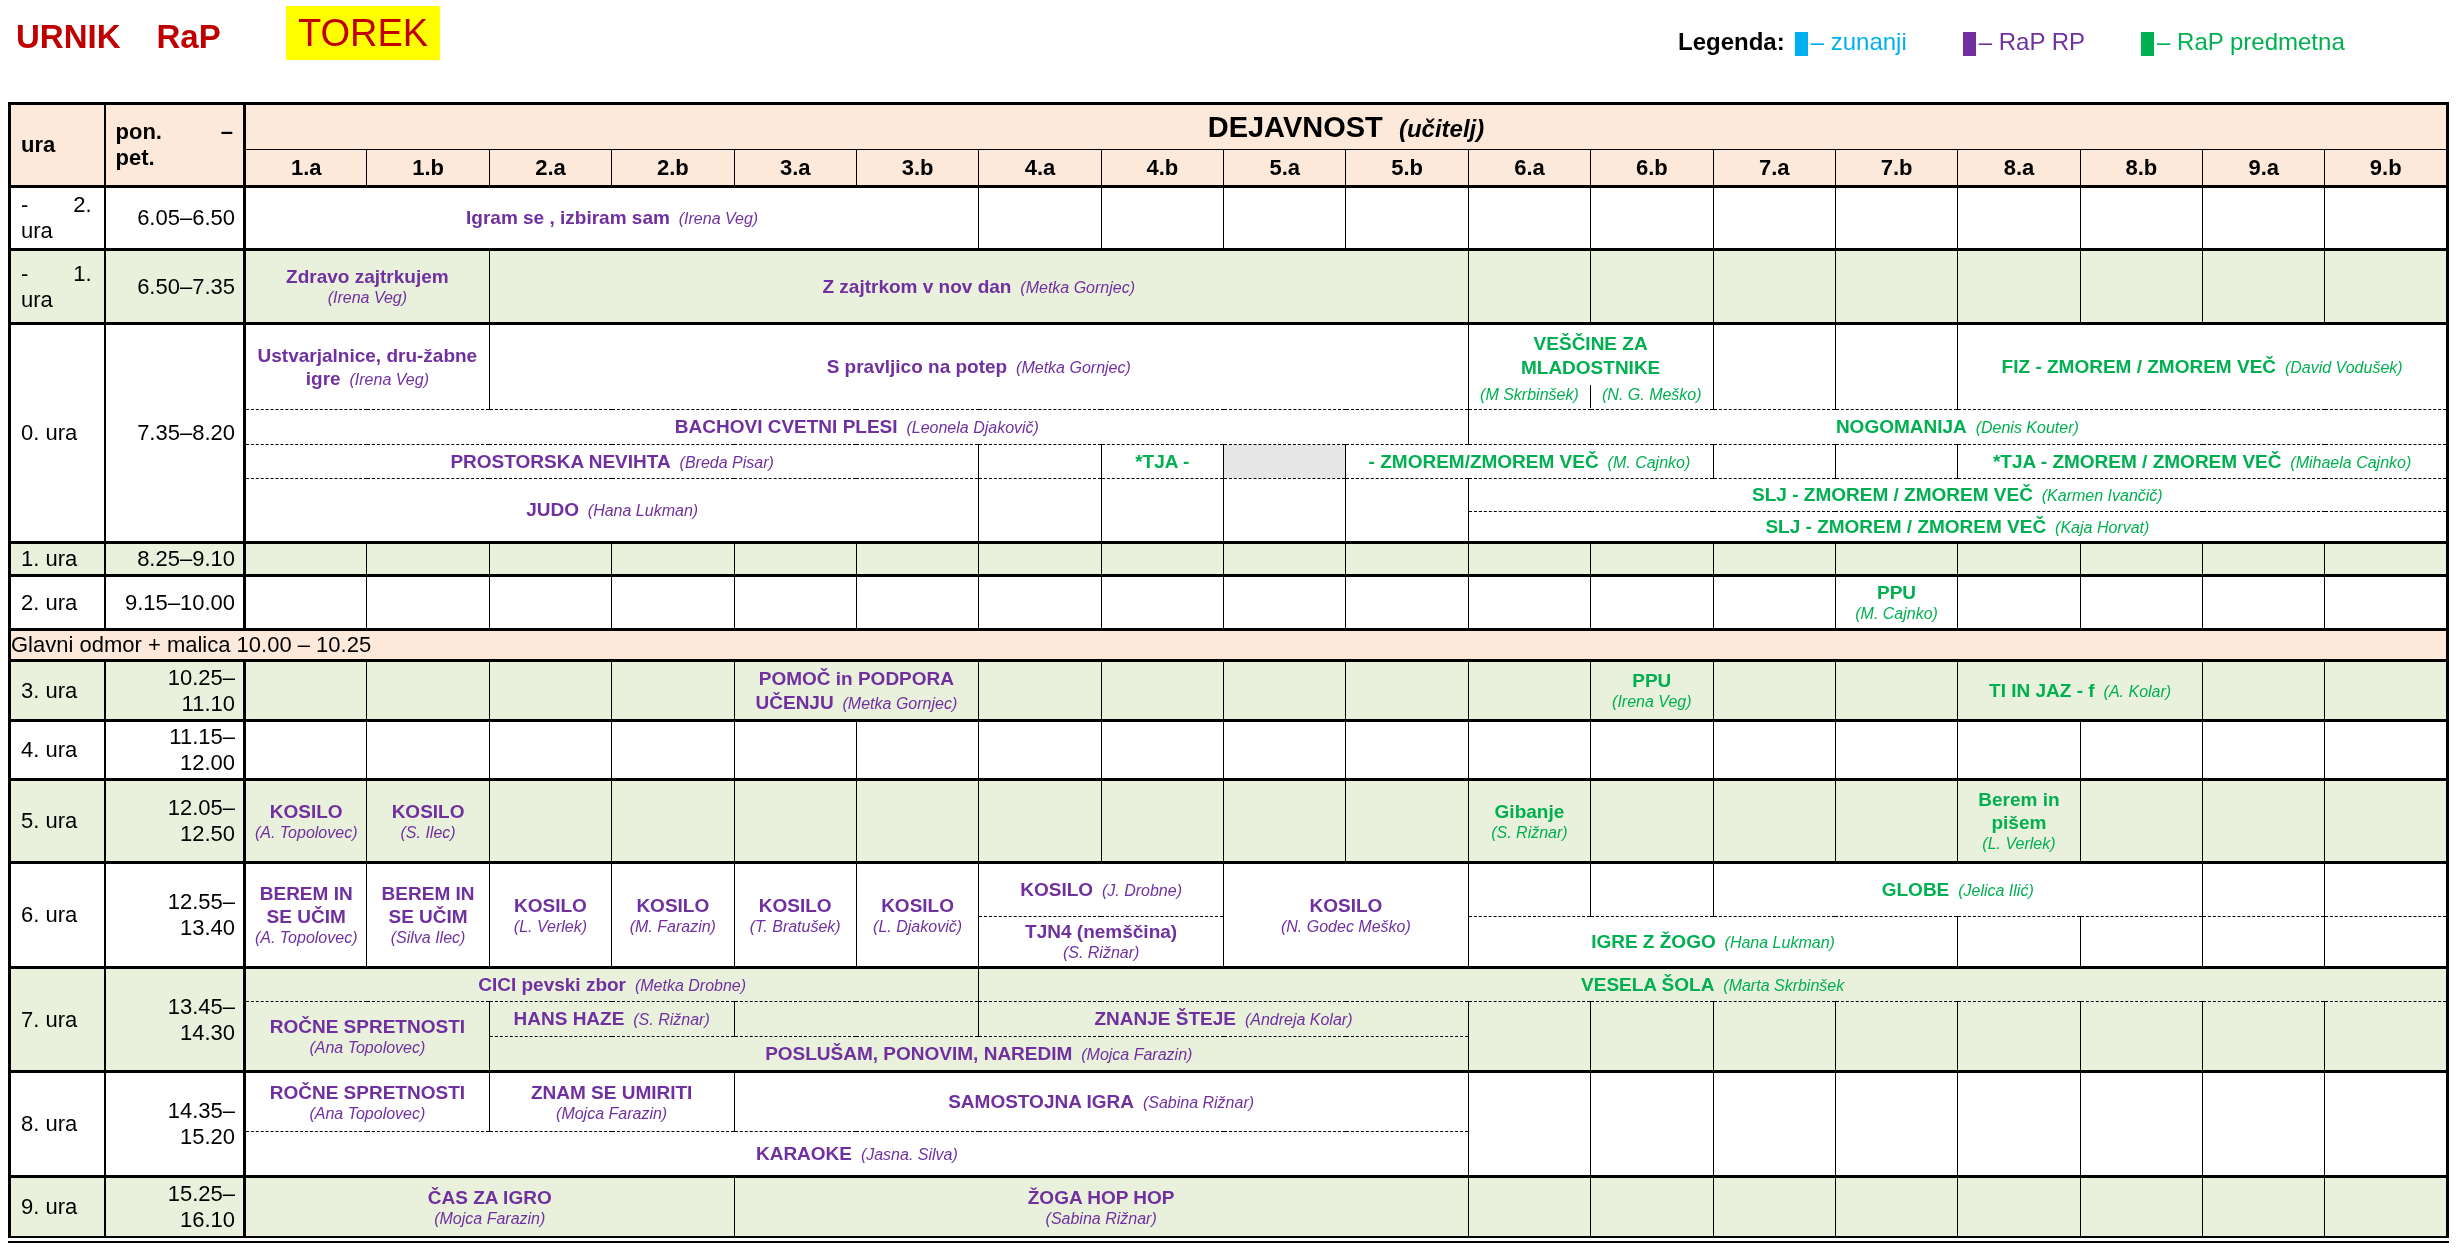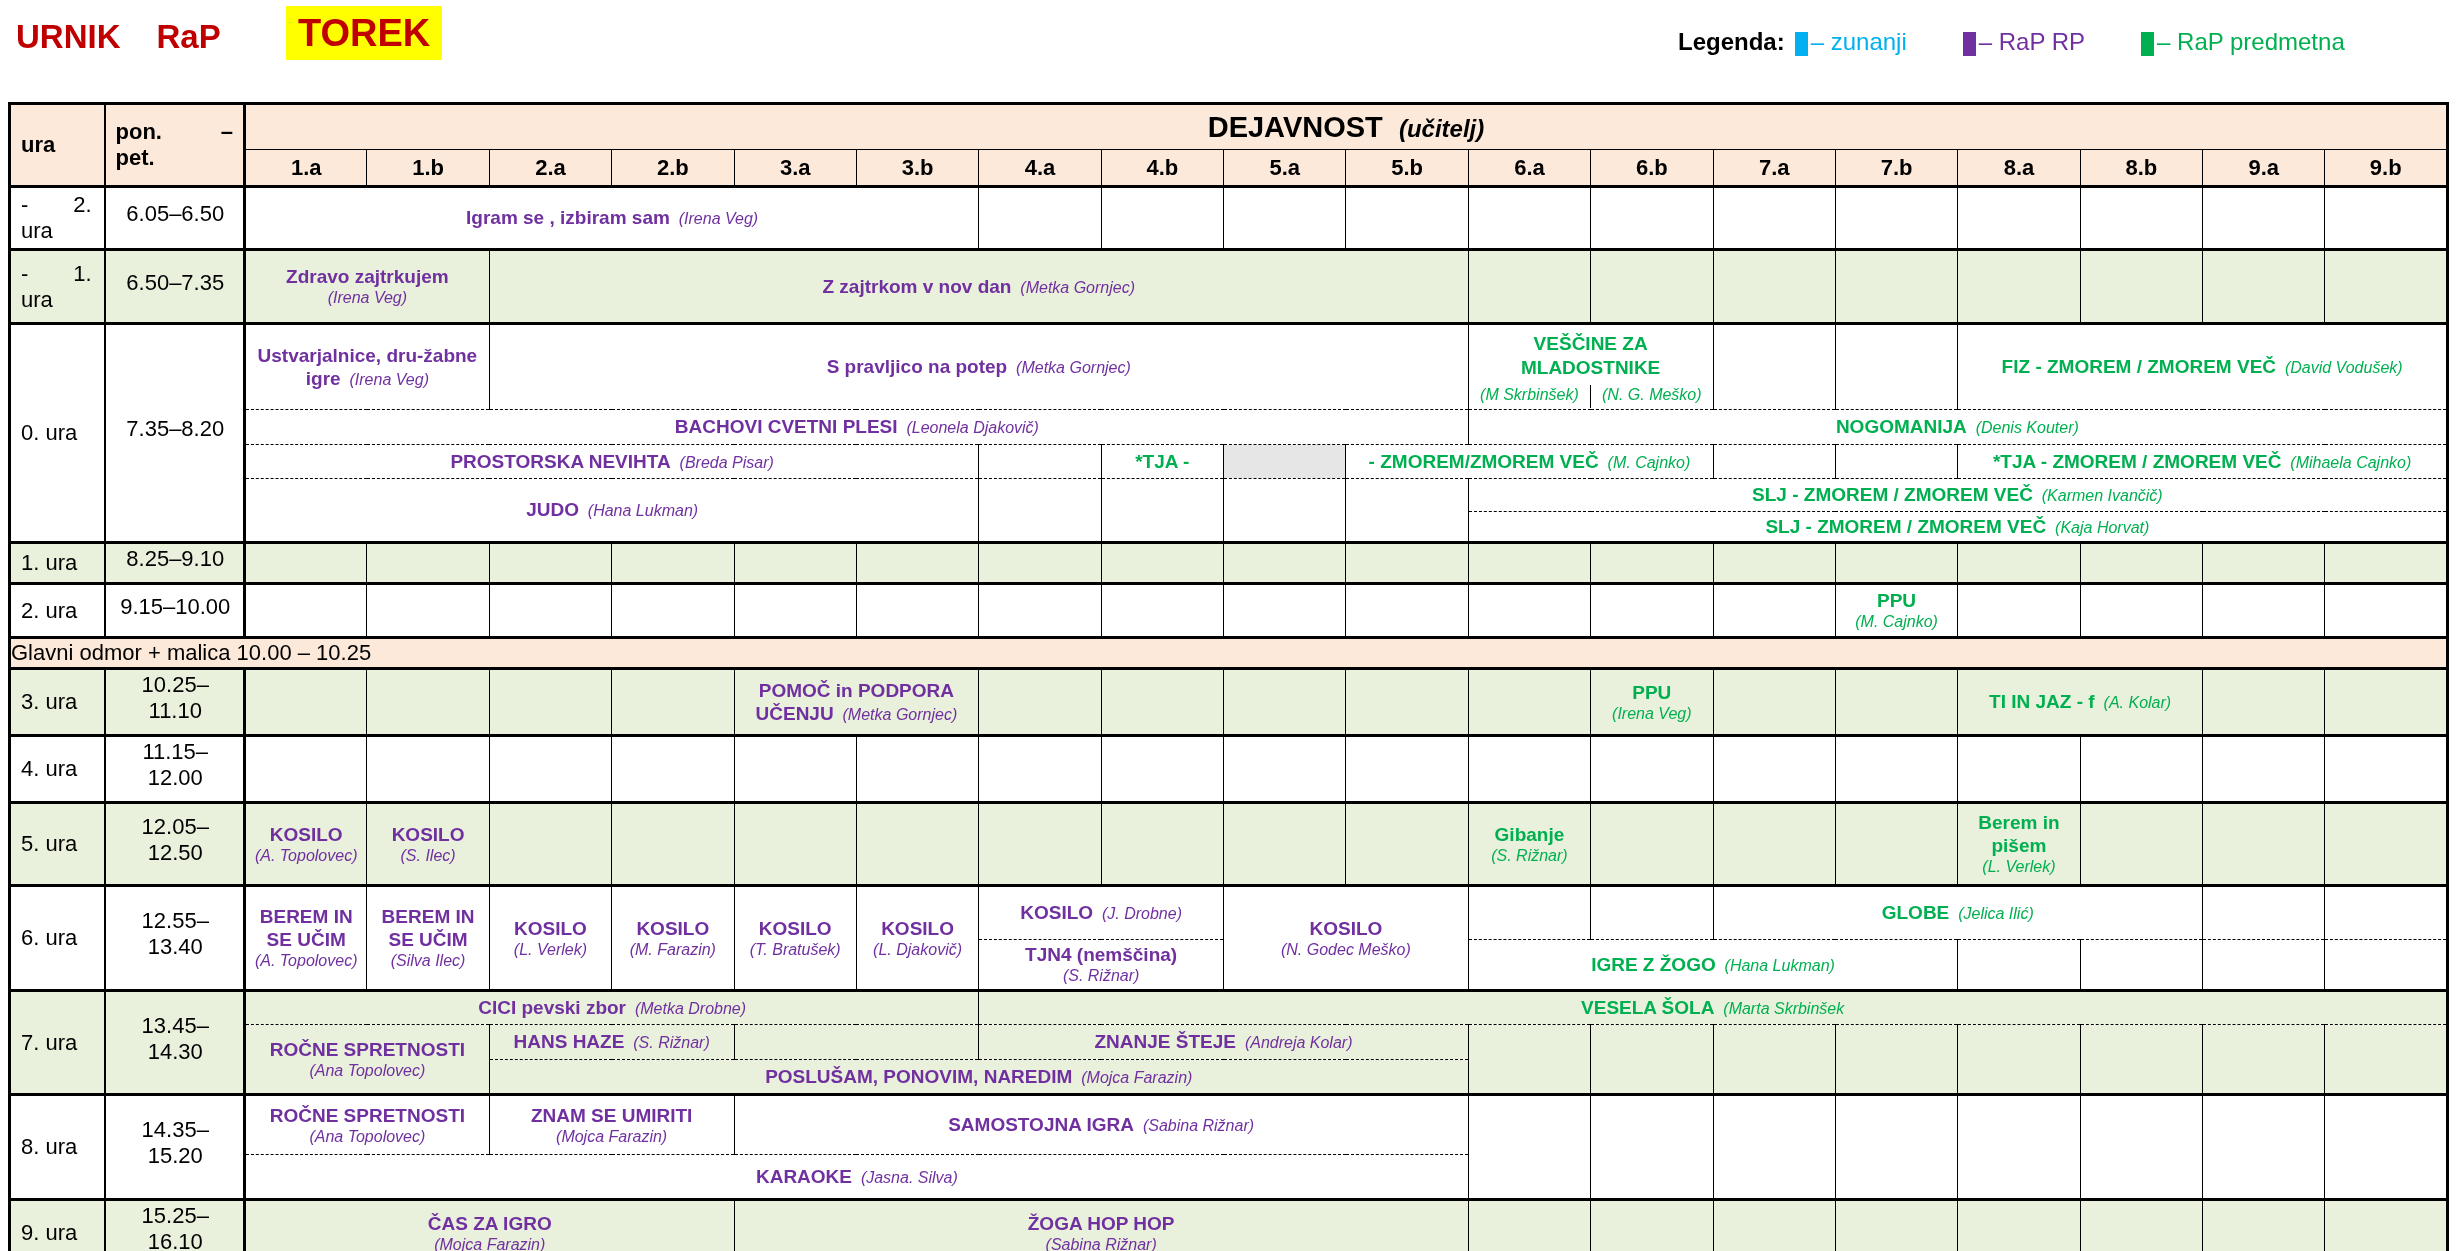--- a/index.html
+++ b/index.html
@@ -2,21 +2,21 @@
 <html><head>
 <meta charset="utf-8">
 <style>
   html,body{margin:0;padding:0;background:#fff;font-family:"Liberation Sans",sans-serif;color:#000;}
   .page{position:relative;width:2457px;height:1251px;background:#fff;overflow:hidden;}
 
   
   .main-title{position:absolute;left:16px;top:18px;font-size:33px;font-weight:bold;color:#C00000;}
   .main-title .rap{margin-left:36px;}
   .day-badge{position:absolute;left:286px;top:6px;background:#FFFF00;color:#C00000;
-             font-size:38px;font-weight:bold;padding:8px 12px;line-height:1;}
+             font-size:38px;font-weight:normal;padding:8px 12px;line-height:1;}
   .legend{position:absolute;left:1678px;top:28px;display:flex;align-items:center;font-size:24px;white-space:nowrap;}
   .legend .lg-label{font-weight:bold;color:#000;margin-right:10px;}
   .legend .lg-item{display:flex;align-items:flex-end;margin-right:56px;}
   .legend .sw{display:inline-block;width:13px;height:24px;margin-right:3px;background:currentColor;}
   .lg-blue{color:#00B0F0;} .lg-purple{color:#7030A0;} .lg-green{color:#00B050;}
 
   
   table.tt{position:absolute;left:8px;top:102px;width:2441px;border-collapse:collapse;table-layout:fixed;
            border:3px solid #000;border-bottom:7px double #000;}
   .tt th,.tt td{padding:0;vertical-align:middle;overflow:hidden;}
@@ -31,21 +31,21 @@
   tbody td{border-left:1px solid #000;border-right:1px solid #000;}
   tr.g > td{border-top:3px solid #000;}
   tr.s > td{border-top:1px dashed #000;}
   tr.row-green > td{background:#E9F0DC;}
   tr.row-white > td{background:#FFFFFF;}
   tr.row-white > td.cell-grey{background:#E7E6E6;}
   tr.band-row > td{background:#FDE9D9;border-top:3px solid #000;font-size:22px;}
 
   td.lbl{font-size:22px;text-align:left;padding:2px 8px 2px 10px;border-right:2px solid #000;}
   td.lbl .l1{display:flex;justify-content:space-between;padding-right:4px;}
-  td.tim{font-size:22px;text-align:center;padding:2px 8px 10px 10px;border-right:3px solid #000;}
+  td.tim{font-size:22px;text-align:right;padding:2px 8px 2px 10px;border-right:3px solid #000;}
 
   td.cell{text-align:center;}
   .tp{color:#7030A0;} .tg{color:#00B050;}
   .t{font-weight:bold;font-size:19px;line-height:1.22;}
   .p{font-style:italic;font-weight:normal;font-size:16px;line-height:1.22;}
   .inner{padding:1px 3px;}
   .split-wrap{display:flex;flex-direction:column;}
   .split-wrap .tt-title{flex:1;display:flex;align-items:center;justify-content:center;font-weight:bold;font-size:19px;line-height:1.25;padding:2px 4px;}
   .split{display:flex;}
   .half{flex:1;display:flex;align-items:flex-end;justify-content:center;padding-bottom:3px;}

